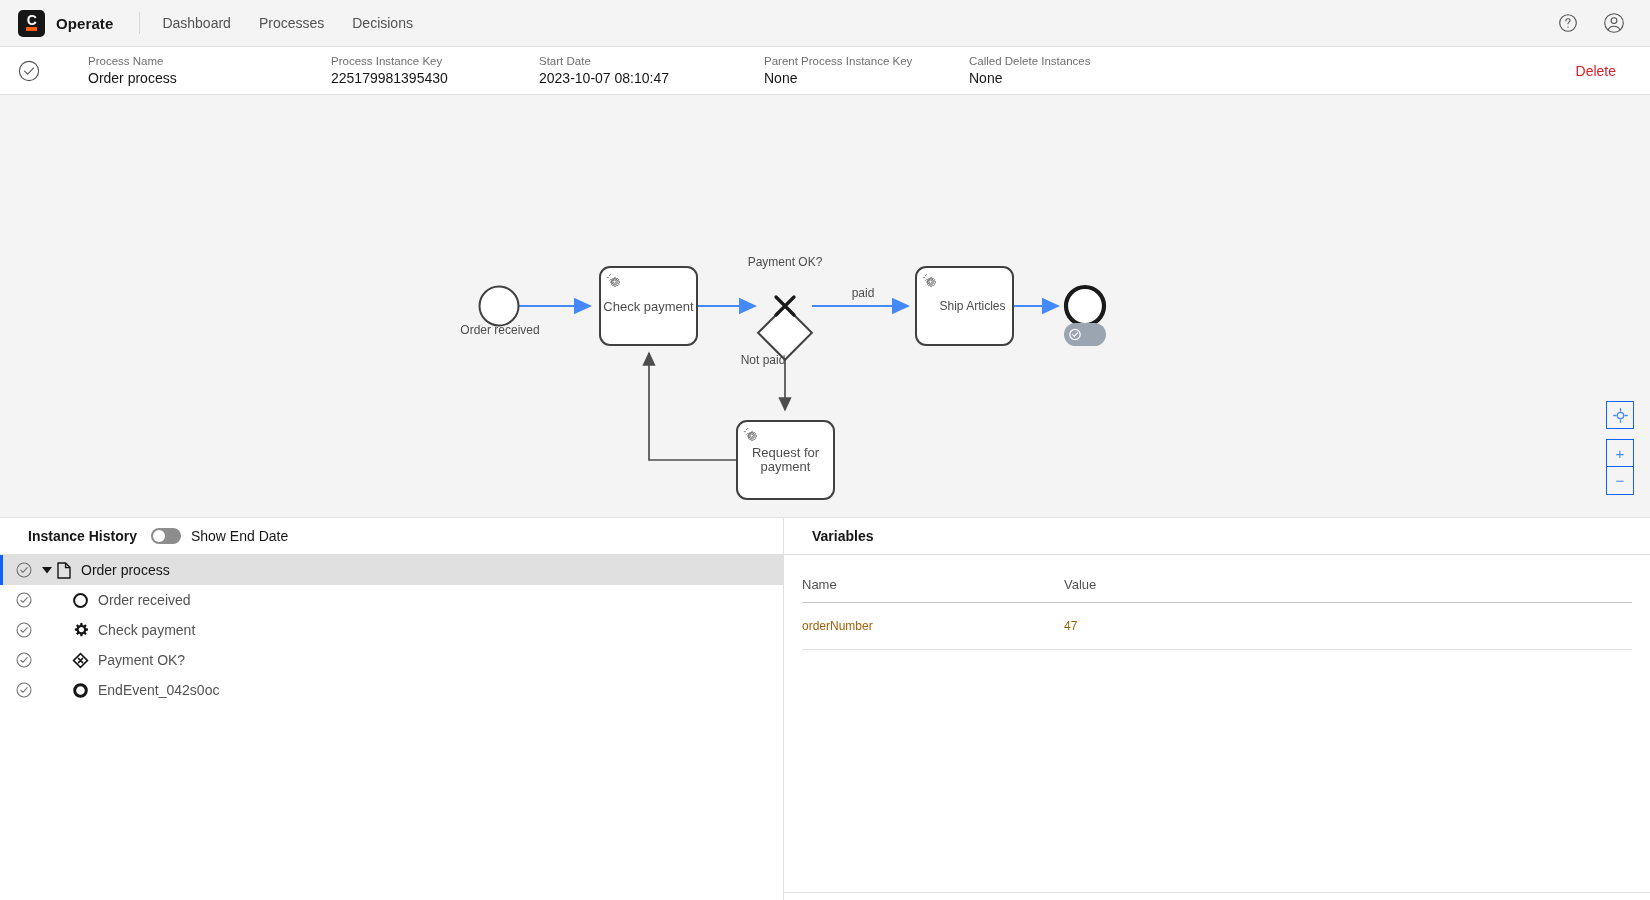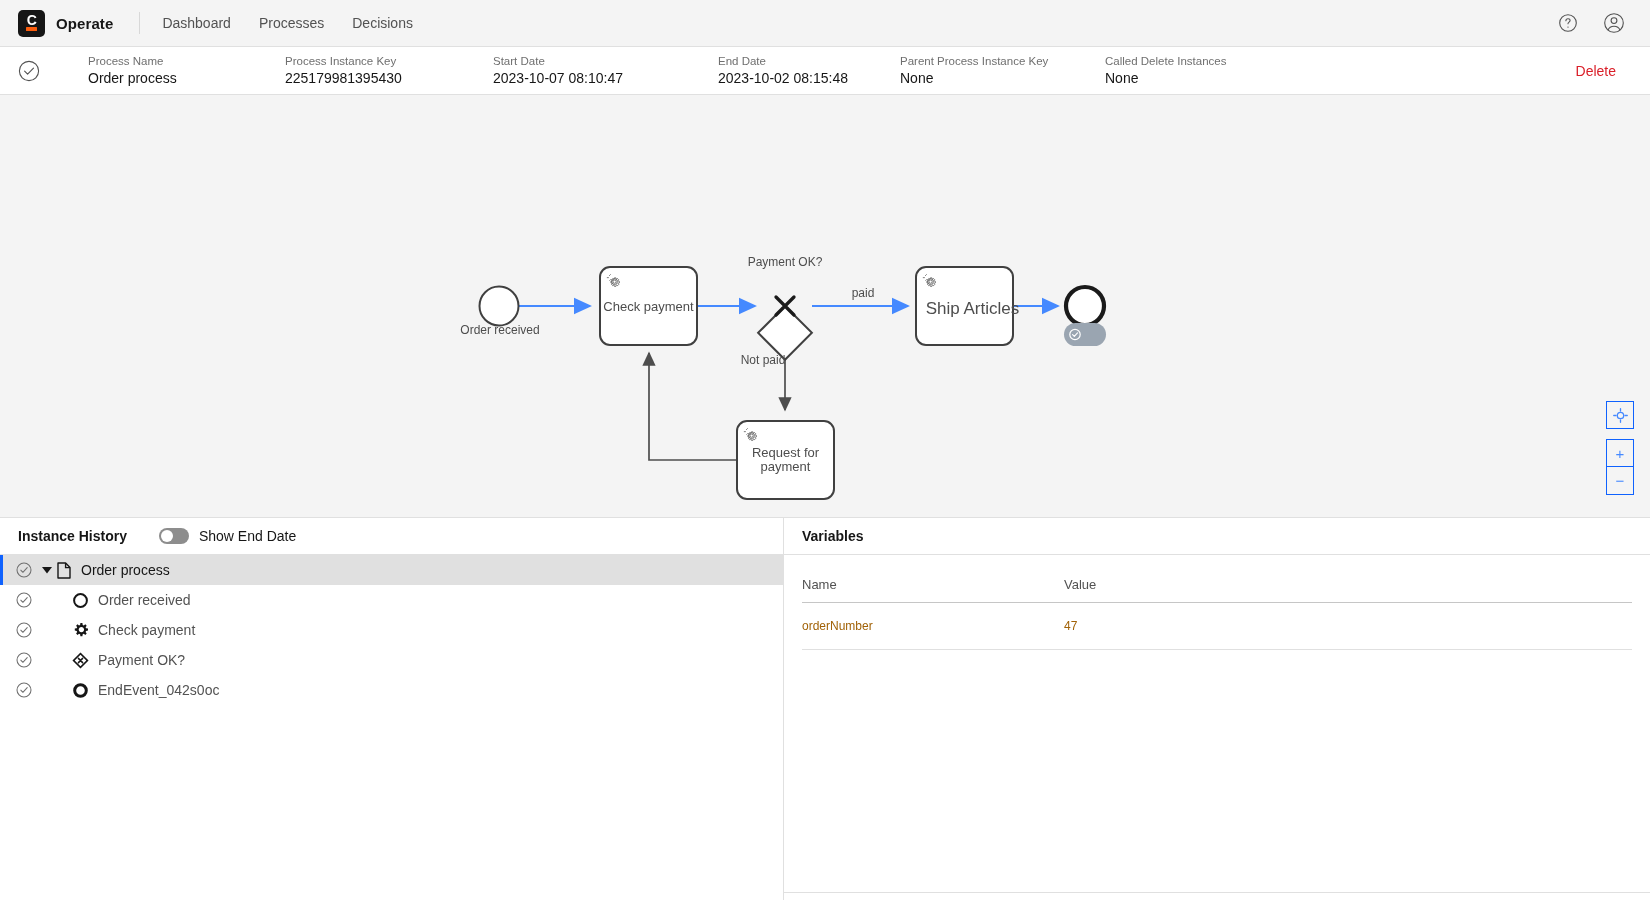--- a/index.html
+++ b/index.html
@@ -60,21 +60,21 @@
     padding: 0 18px;
     position: relative;
   }
   .state-icon { width: 22px; height: 22px; margin-right: 16px; flex: 0 0 auto; color: #525252; }
   .meta-cols { display: flex; align-items: flex-start; flex: 1; }
   .meta-col { display: flex; flex-direction: column; gap: 1px; }
   .meta-label { font-size: 11.5px; color: #6f6f6f; line-height: 14px; }
   .meta-value { font-size: 14px; color: #161616; line-height: 18px; }
   .meta-value.link { color: #0f62fe; cursor: pointer; }
   .c-name  { width: 197px; margin-left: 32px; }
-  .c-key   { width: 208px; }
+  .c-key   { width: 208px; margin-left: 46px; }
   .c-ver   { width: 203px; }
   .c-start { width: 225px; }
   .c-end   { width: 182px; }
   .c-parent{ width: 205px; }
   .c-called{ width: 196px; }
   .delete-btn {
     font-size: 14px; color: #da1e28; cursor: pointer;
     margin-left: auto; padding-right: 16px;
   }
   .arrow-annot {
@@ -112,23 +112,23 @@
   .bottom { display: flex; height: 430px; }
   .history-panel {
     width: 784px;
     border-right: 1px solid #e0e0e0;
     display: flex; flex-direction: column;
     background: #ffffff;
   }
   .panel-head {
     height: 37px;
     display: flex; align-items: center;
-    padding: 0 18px;
+    padding: 0 28px;
     border-bottom: 1px solid #e0e0e0;
-    gap: 32px;
+    gap: 14px;
   }
   .panel-title { font-size: 14px; font-weight: bold; color: #161616; }
   .toggle-wrap { display: flex; align-items: center; gap: 10px; cursor: pointer; }
   .toggle {
     width: 30px; height: 16px; border-radius: 8px;
     background: #8d8d8d; position: relative;
   }
   .toggle .knob {
     position: absolute; top: 2px; left: 2px;
     width: 12px; height: 12px; border-radius: 50%;
@@ -237,24 +237,20 @@
       <span class="meta-value">Order process</span>
     </div>
     <div class="meta-col c-key">
       <span class="meta-label">Process Instance Key</span>
       <span class="meta-value">225179981395430</span>
     </div>
     <div class="meta-col c-start">
       <span class="meta-label">Start Date</span>
       <span class="meta-value">2023-10-07 08:10:47</span>
     </div>
-    <div class="meta-col c-end">
-      <span class="meta-label">End Date</span>
-      <span class="meta-value">2023-10-02 08:15:48</span>
-    </div>
     <div class="meta-col c-parent">
       <span class="meta-label">Parent Process Instance Key</span>
       <span class="meta-value">None</span>
     </div>
     <div class="meta-col c-called">
       <span class="meta-label">Called Delete Instances</span>
       <span class="meta-value">None</span>
     </div>
   </div>
   <span class="delete-btn">Delete</span>
@@ -348,21 +344,21 @@
         <circle cx="6" cy="5.5" r="5.2" fill="none" stroke="#ffffff" stroke-width="1.2"></circle>
         <path d="M3.6,5.6 L5.3,7.3 L8.5,3.9" fill="none" stroke="#ffffff" stroke-width="1.2" stroke-linecap="round" stroke-linejoin="round"></path>
       </g>
     </g>
   </svg>
 
   
   <div class="bpmn-label" style="left:455px; top:228px; width:90px;">Order received</div>
   <div class="bpmn-label" style="left:600px; top:204px; width:97px; font-size:13px;">Check payment</div>
   <div class="bpmn-label" style="left:735px; top:160px; width:100px;">Payment OK?</div>
-  <div class="bpmn-label" style="left:916px; top:204px; width:113px; font-size:17px;">Ship Articles</div>
+  <div class="bpmn-label" style="left:916px; top:204px; width:113px; font-size:12px;">Ship Articles</div>
   <div class="bpmn-label" style="left:737px; top:351px; width:97px; font-size:13px; white-space:normal; line-height:14px;">
     <span>Request for payment</span>
   </div>
   <div class="bpmn-label" style="left:840px; top:191px; width:46px;">paid</div>
   <div class="bpmn-label" style="left:731px; top:258px; width:64px;">Not paid</div>
 
   <div class="zoom-controls">
     <div class="zc-btn">
       <svg width="15" height="15" viewBox="0 0 16 16" fill="none" stroke="#4589ff" stroke-width="1.4">
         <circle cx="8" cy="8" r="3.4"></circle>

